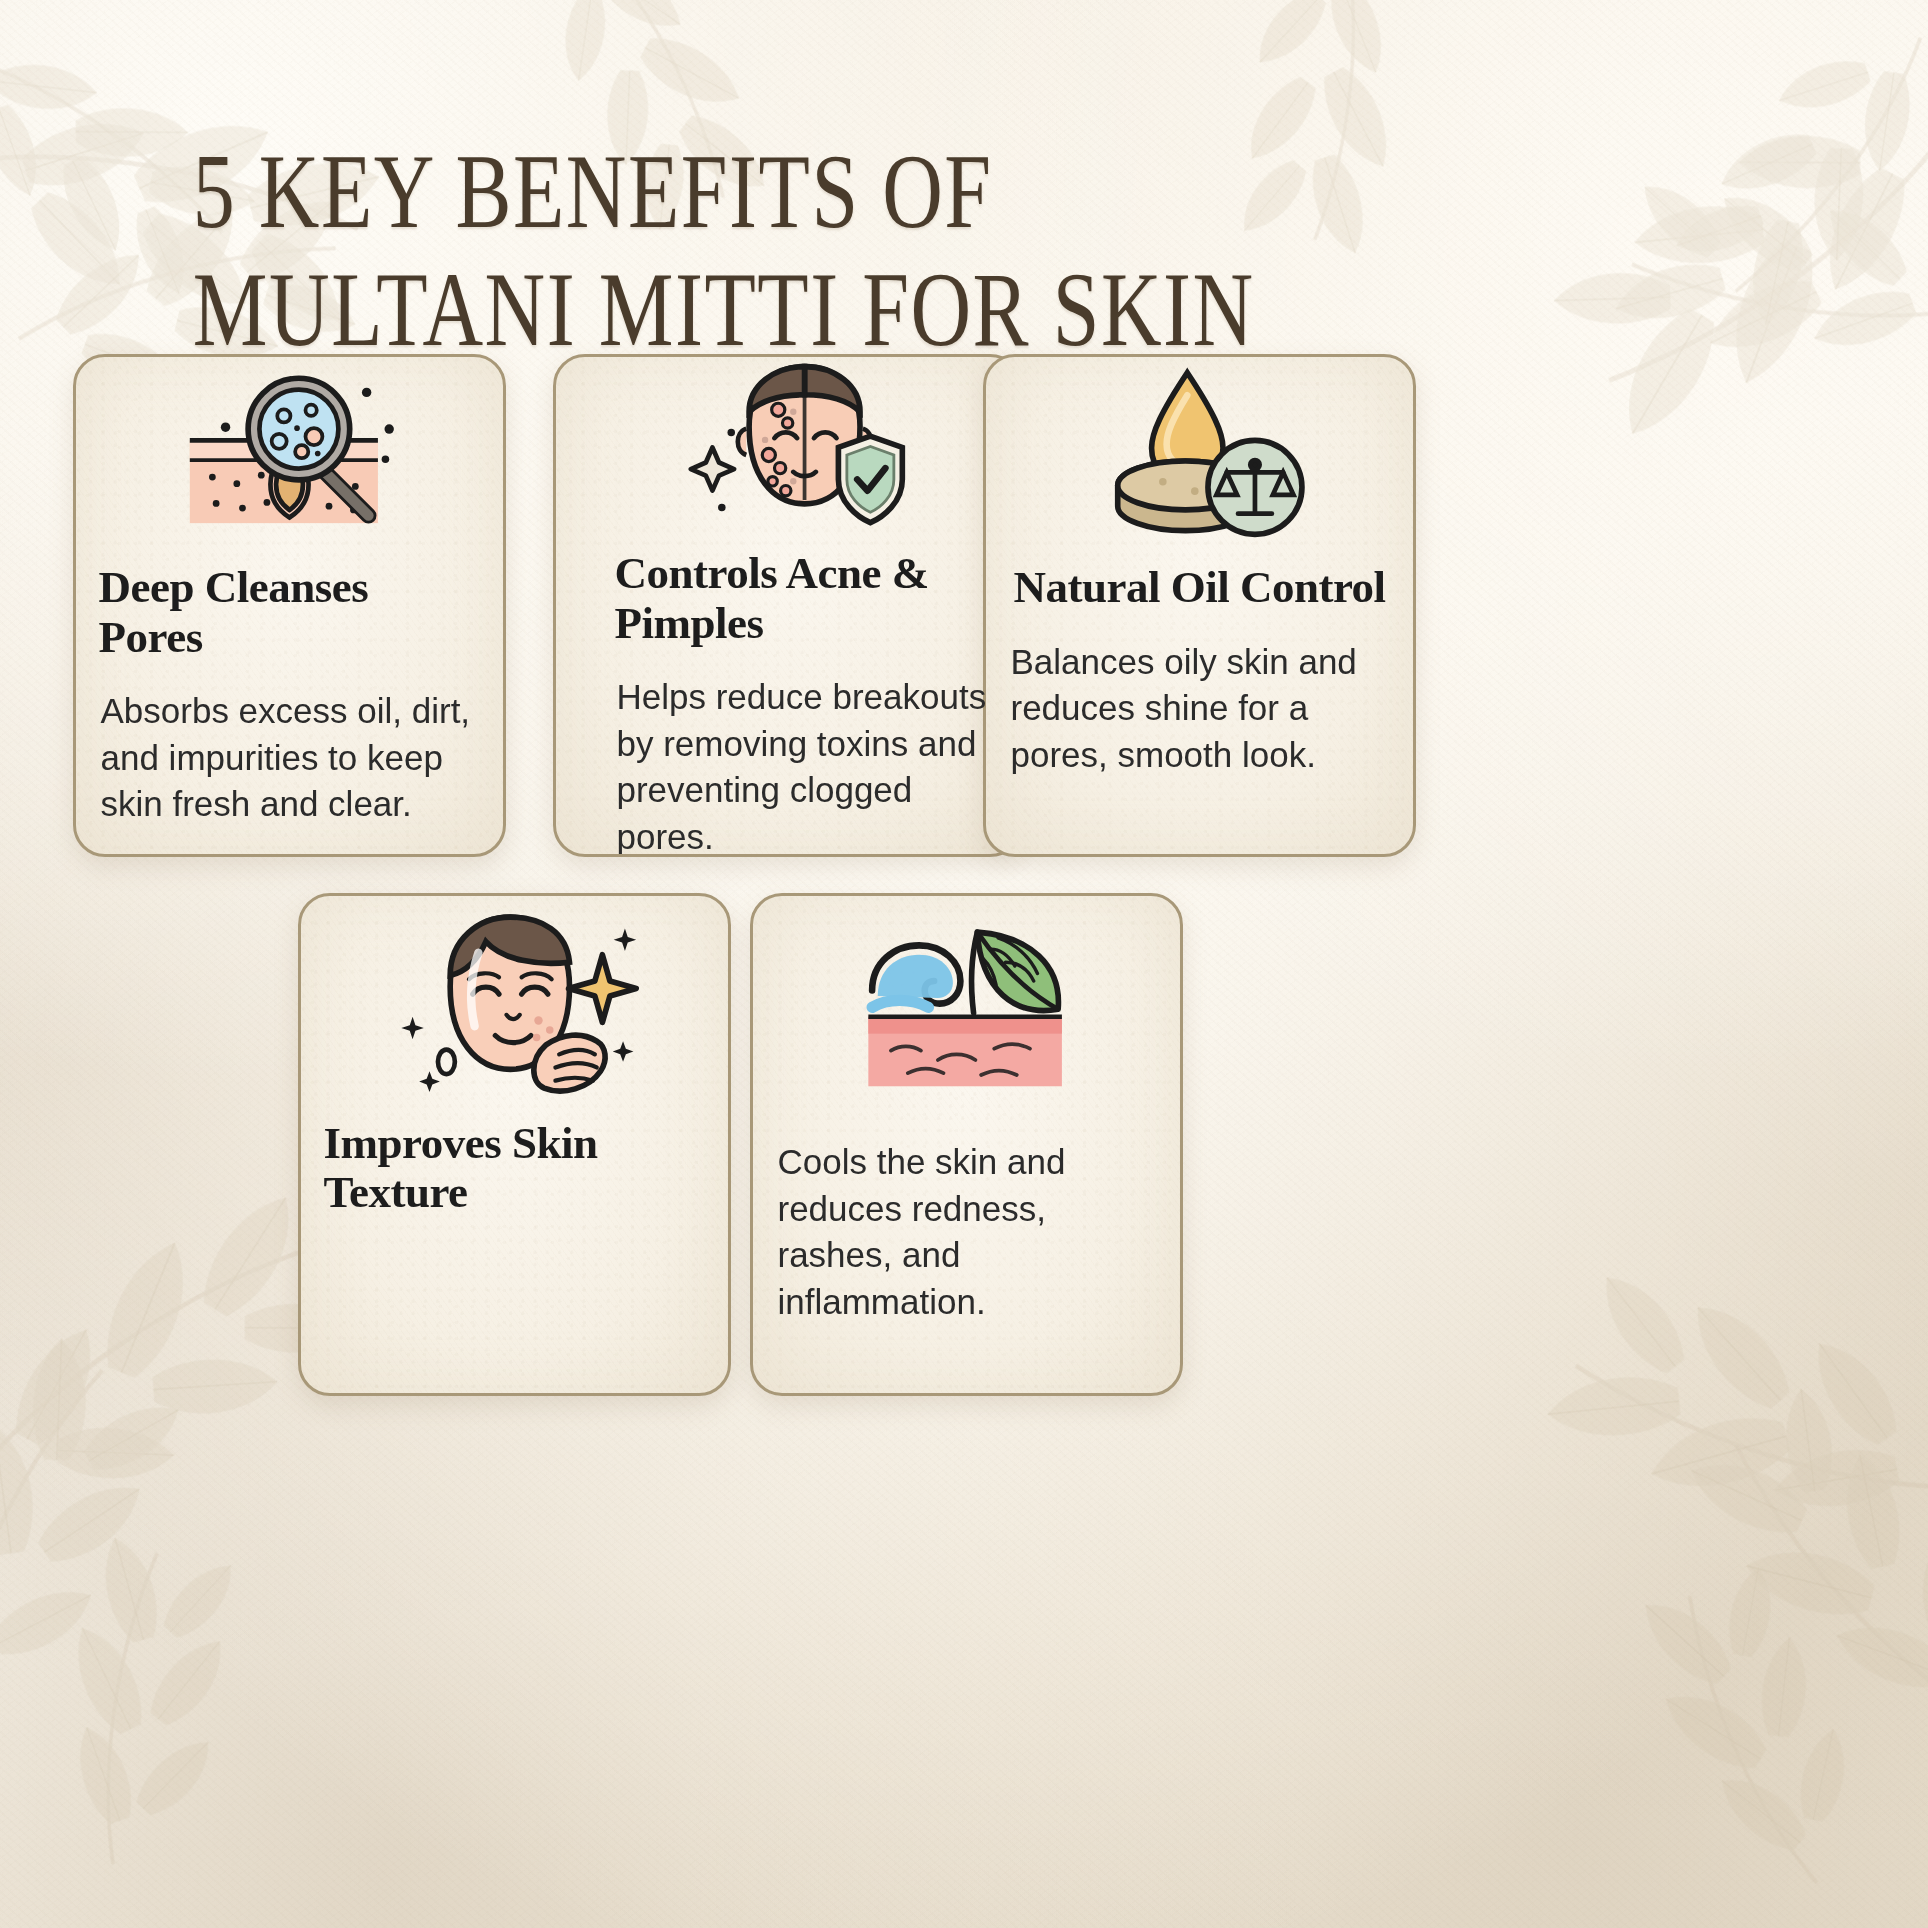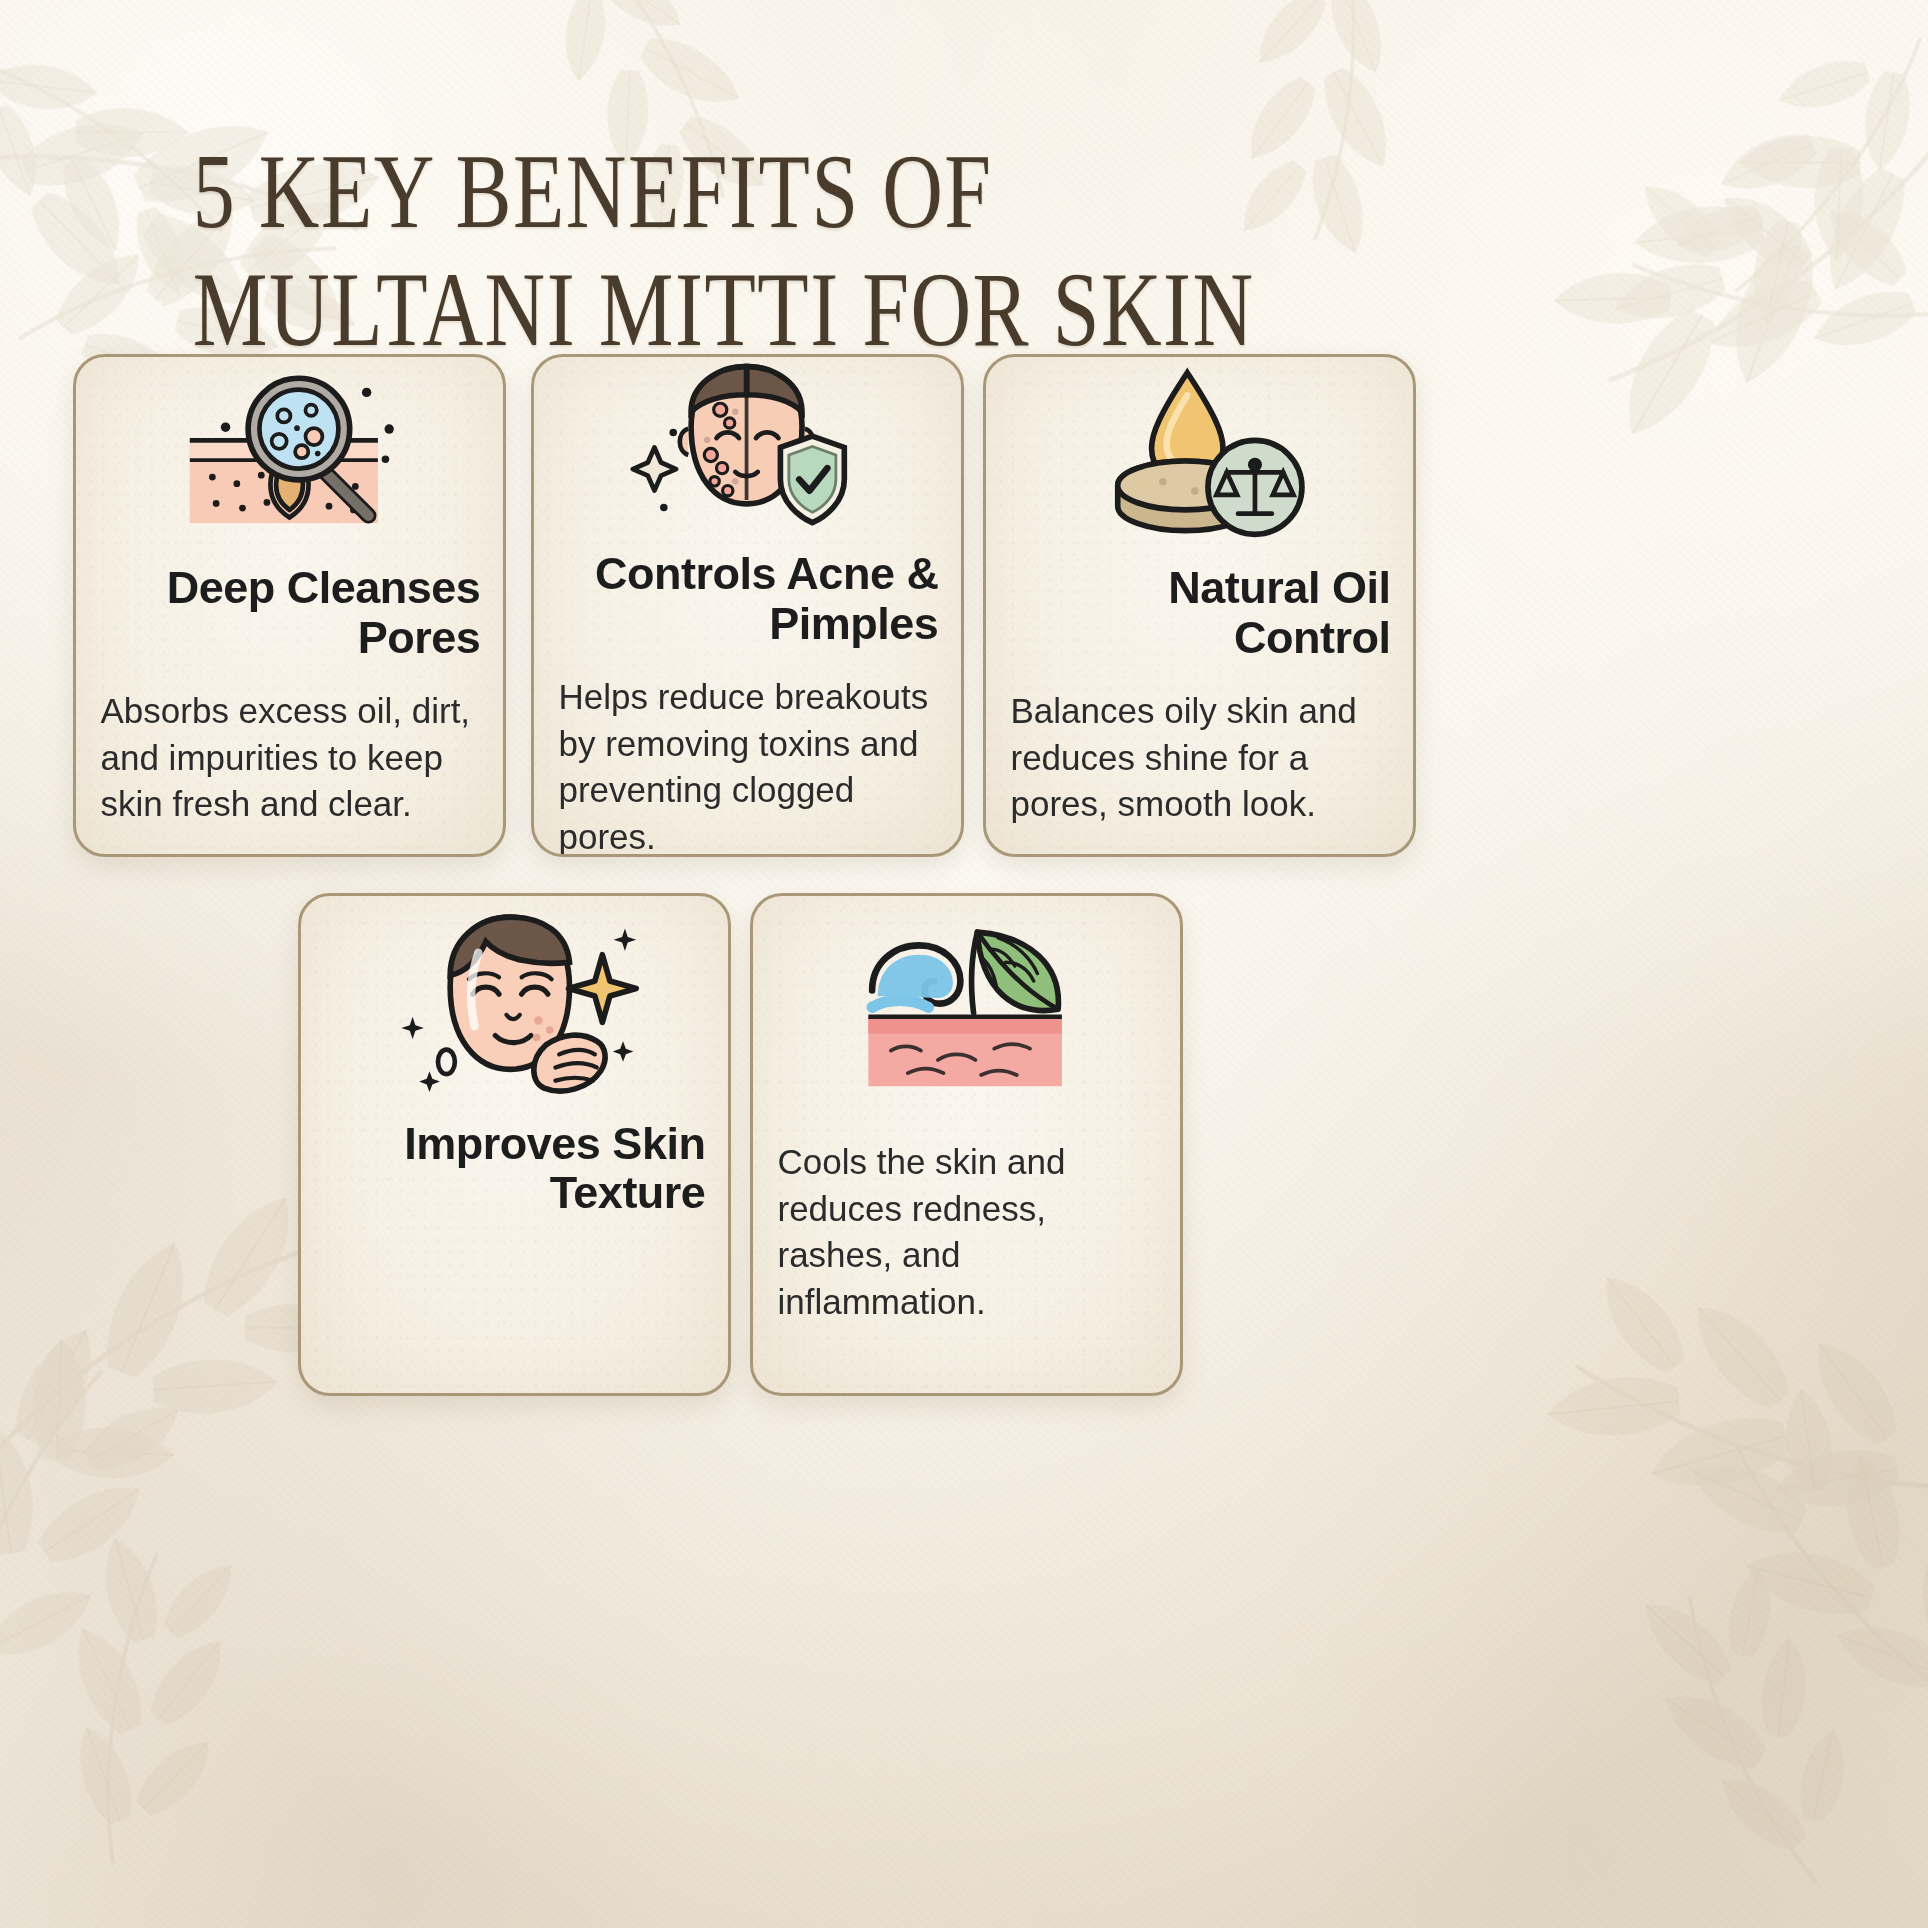--- a/index.html
+++ b/index.html
@@ -57,31 +57,31 @@
     display:flex;flex-direction:column;align-items:center;
   }
   .card-tex{position:absolute;inset:0;pointer-events:none;opacity:.55;
     background-image:
       radial-gradient(circle at 20% 25%, rgba(196,180,152,.13) 0 1.9px, transparent 1.9px),
       radial-gradient(circle at 70% 65%, rgba(196,180,152,.11) 0 1.9px, transparent 1.9px),
       repeating-linear-gradient(55deg, rgba(190,172,142,.05) 0 0.9px, transparent 0.9px 4.7px);
     background-size:12.2px 12.2px, 16px 16px, auto;}
   .icon-area{position:relative;z-index:2;height:193px;display:flex;align-items:center;justify-content:center;width:100%;}
   .c-title{position:relative;z-index:2;
-    font-family:Liberation Sans, sans-serif;
-    font-weight:700;color:#1d1d1d;font-size:45px;line-height:1.10;text-align:right;
+    font-family:Liberation Serif, serif;
+    font-weight:700;color:#1d1d1d;font-size:45px;line-height:1.10;text-align:left;
     padding:0 22.6px;letter-spacing:-0.5px;}
   .c-body{position:relative;z-index:2;
     font-family:Liberation Sans, sans-serif;
     font-weight:400;color:#2b2b2b;font-size:35px;line-height:1.33;
     padding:0 24.5px;margin-top:26px;}
 
   
   #card0{left:73px;top:354px;width:427px;height:497px;}
-  #card1{left:531px;top:354px;width:427px;height:497px;}
+  #card1{left:553px;top:354px;width:427px;height:497px;padding-left:36px;}
   #card2{left:983px;top:354px;width:427px;height:497px;}
   
   #card3{left:298px;top:893px;width:427px;height:497px;}
   #card4{left:750px;top:893px;width:427px;height:497px;}
   #card0 .c-title{margin-top:13px;}
   #card1 .c-title{margin-top:13px;}
   #card2 .c-title{margin-top:13px;}
   #card3 .icon-area{height:217px;}
   #card4 .icon-area{height:217px;}
   #card3 .c-title, #card4 .c-title{margin-top:5.6px;}

